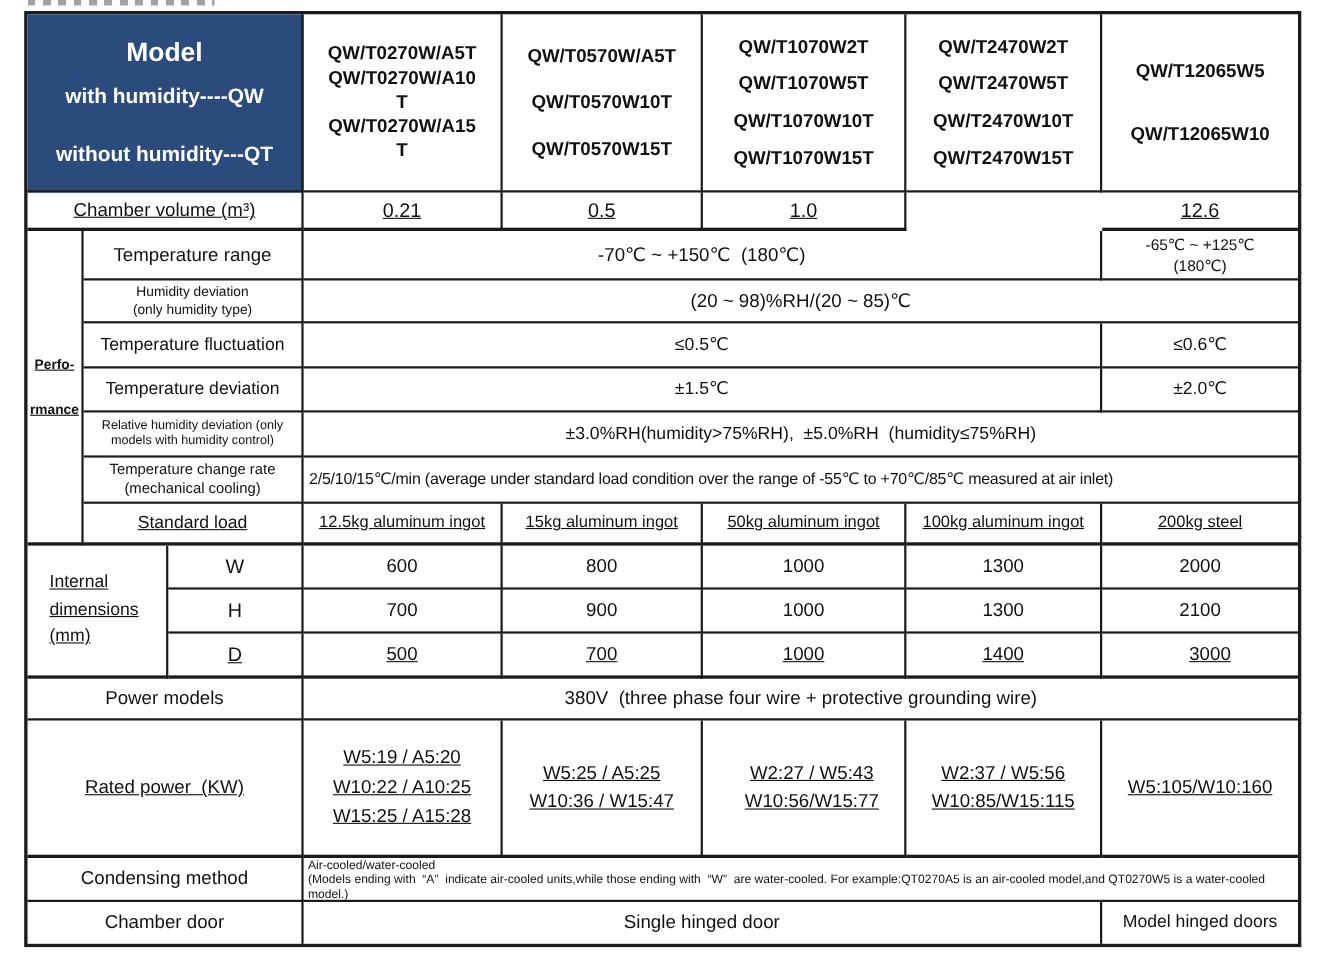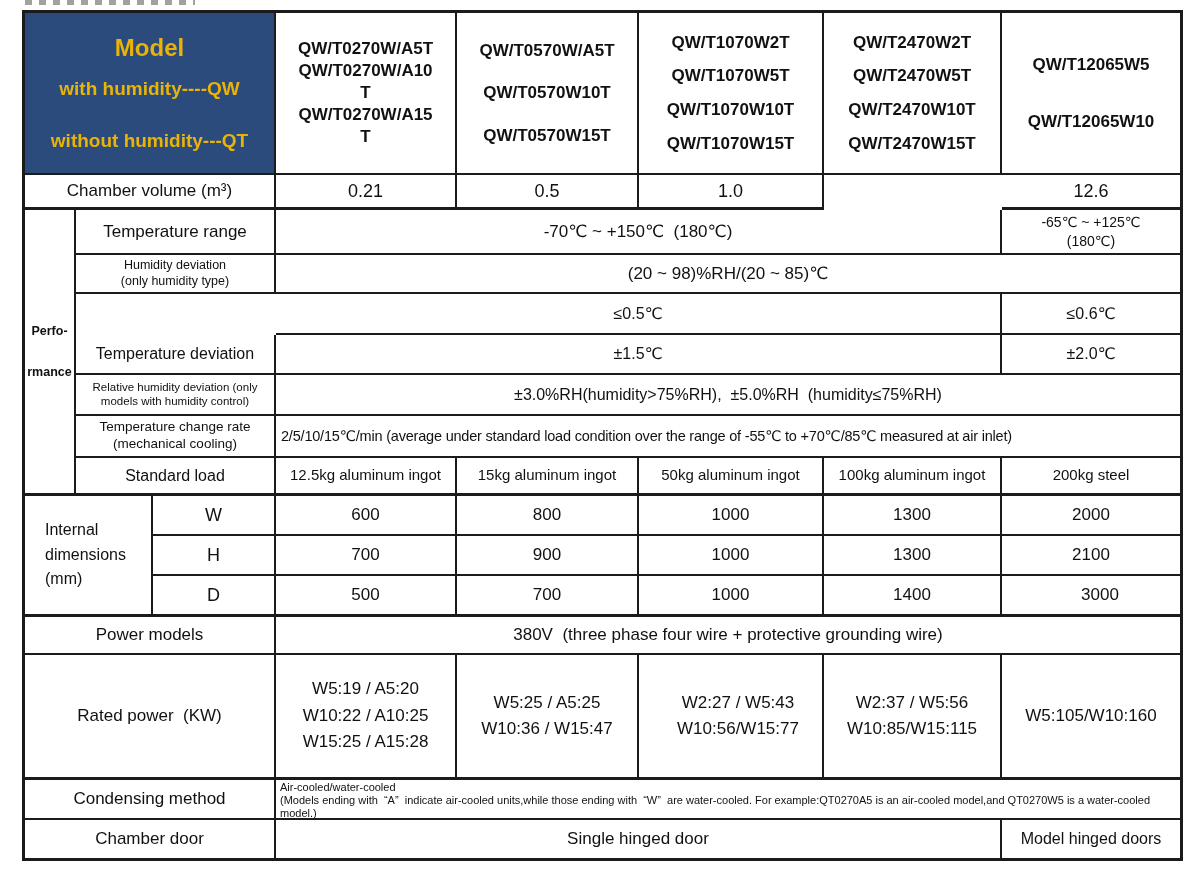--- a/index.html
+++ b/index.html
@@ -18,24 +18,24 @@
     grid-template-rows: 162px 35px 45px 39px 41px 40px 41px 42px 38px 40px 40px 41px 38px 125px 40px 38px;
     border: 3px solid #1b1b1b;
     background: #fff;
   }
 
   .c { border-right: 2px solid #1b1b1b; border-bottom: 2px solid #1b1b1b;
        display: flex; flex-direction: column; align-items: center; justify-content: center;
        text-align: center; overflow: hidden; line-height: 1.25; }
   .er { border-right: none; }
   .eb { border-bottom: none; }
-  .tb { border-bottom-width: 3px; }
+  .tb { border-bottom-width: 3px; text-decoration: underline; }
 
   
-  .hdr { background: #2a4b7c; color: #eab308; }
+  .hdr { background: #2a4b7c; color: #ffffff; }
   .hdr .model-t { font-size: 24px; font-weight: bold; margin-bottom: 14px; }
   .hdr .hum { font-size: 19px; font-weight: bold; }
   .hdr .hum + .hum { margin-top: 28px; }
 
   .mcol { font-weight: bold; font-size: 17px; justify-content: space-evenly; padding: 6px 8px; }
   .mcol .ml { width: 100%; }
   .mcol1 { justify-content: center; line-height: 1.3; }
   .mcol1 .ml { width: 141px; word-break: break-all; margin: 0 auto; }
 
   
@@ -116,20 +116,21 @@
     <div>-65℃ ~ +125℃</div>
     <div>(180℃)</div>
   </div>
 
   <div class="c labsm" style="grid-column:2/4; grid-row:4;">
     <div>Humidity deviation</div>
     <div>(only humidity type)</div>
   </div>
   <div class="c v17 er" style="grid-column:4/9; grid-row:4;">(20 ~ 98)%RH/(20 ~ 85)℃</div>
 
+  <div class="c lab16" style="grid-column:2/4; grid-row:5;">Temperature fluctuation</div>
   <div class="c v16" style="grid-column:4/8; grid-row:5;">≤0.5℃</div>
   <div class="c v16 er" style="grid-column:8; grid-row:5;">≤0.6℃</div>
 
   <div class="c lab16" style="grid-column:2/4; grid-row:6;">Temperature deviation</div>
   <div class="c v16" style="grid-column:4/8; grid-row:6;">±1.5℃</div>
   <div class="c v16 er" style="grid-column:8; grid-row:6;">±2.0℃</div>
 
   <div class="c labxs" style="grid-column:2/4; grid-row:7;">
     <div>Relative humidity deviation (only</div>
     <div>models with humidity control)</div>

